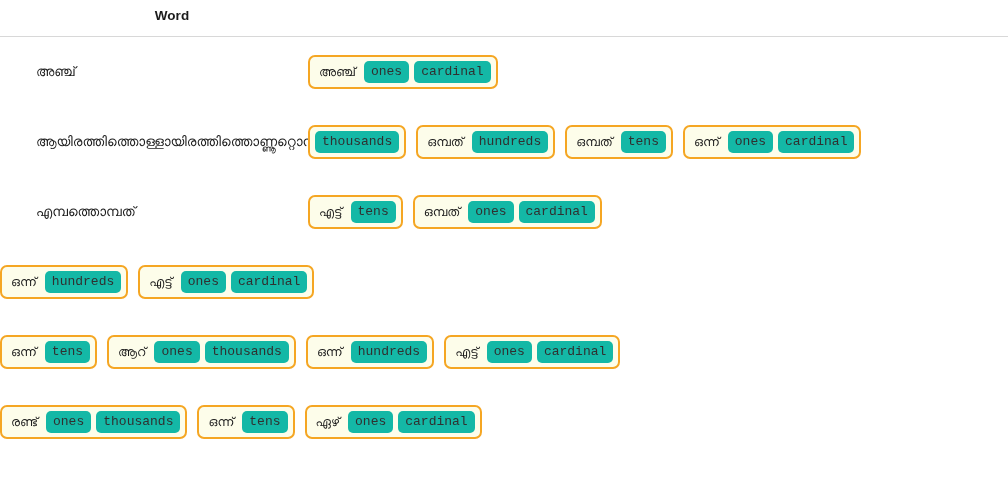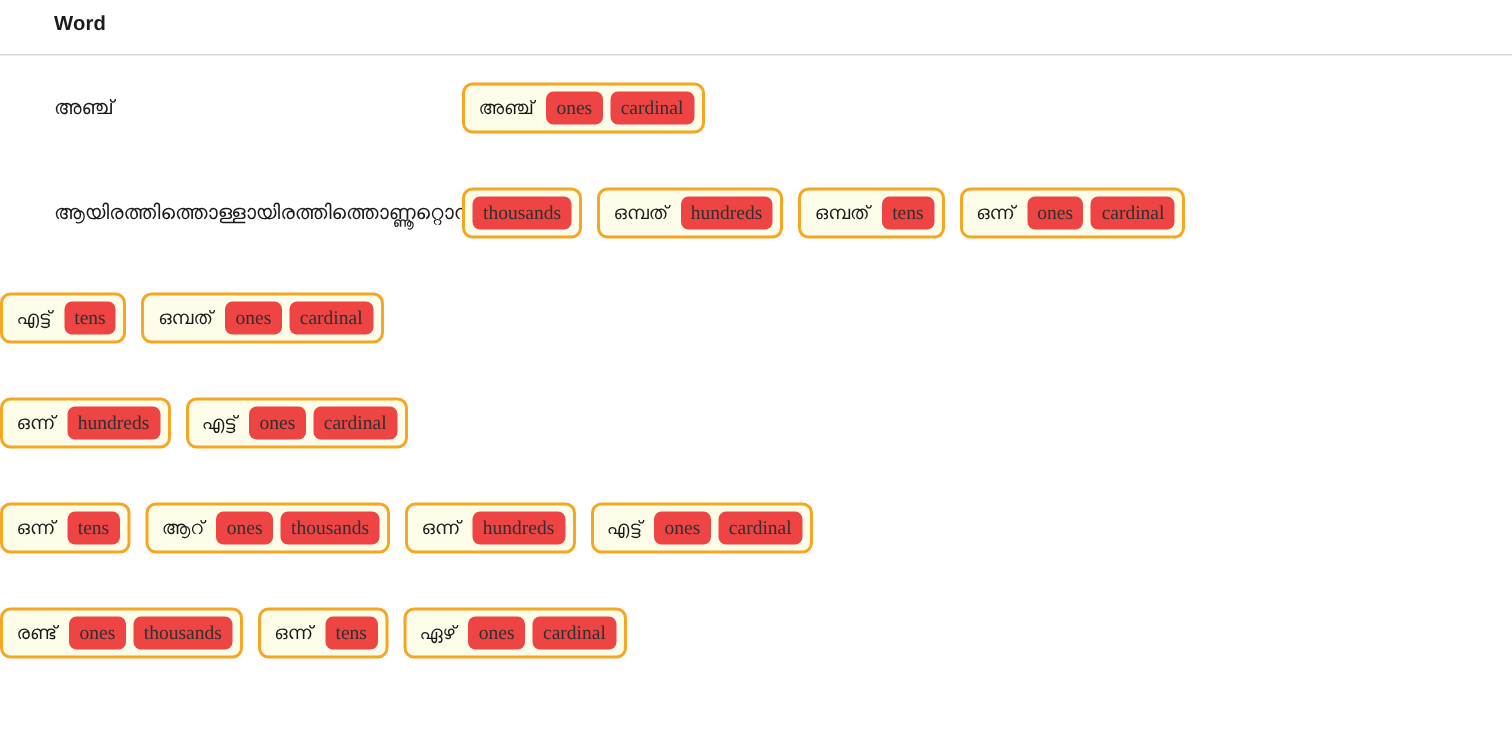--- a/index.html
+++ b/index.html
@@ -13,20 +13,21 @@
   .table{
     width:1008px;
     box-sizing:border-box;
     padding:0 0 0 0;
   }
   .thead{
     display:flex;
     align-items:flex-start;
     padding:8px 0 13px 0;
     border-bottom:1px solid #d8d8d8;
+    text-align:center;
   }
   .th{
     font-size:13.5px;
     font-weight:bold;
     color:#1c1c1c;
     letter-spacing:.1px;
   }
   .th.word{width:308px;padding-left:36px;box-sizing:border-box;}
   .th.analysis{flex:1;padding-left:0px;}
 
@@ -65,25 +66,25 @@
     box-sizing:border-box;
   }
   .surface{
     font-size:12.5px;
     color:#1a1a1a;
     padding:1px 3px 1px 4px;
     white-space:nowrap;
     font-family:"Liberation Sans","DejaVu Sans",sans-serif;
   }
   .chip{
-    background:#ef4444;
+    background:#14b8a6;
     color:#303030;
     border-radius:5px;
     padding:3px 7px 4px 7px;
-    font-family:Liberation Serif, serif;
+    font-family:Liberation Mono, monospace;
     font-size:13px;
     line-height:15px;
     white-space:nowrap;
   }
 </style>
 </head>
 <body>
 
 <div class="table">
 
@@ -117,20 +118,21 @@
             <span class="chip">tens</span>
           </div>
           <div class="group">
             <span class="surface">ഒന്ന്</span>
             <span class="chip">ones</span>
             <span class="chip">cardinal</span>
           </div>
         </div>
       </div>
       <div class="row">
+        <div class="cell-word">എമ്പത്തൊമ്പത്</div>
         <div class="cell-analysis">
           <div class="group">
             <span class="surface">എട്ട്</span>
             <span class="chip">tens</span>
           </div>
           <div class="group">
             <span class="surface">ഒമ്പത്</span>
             <span class="chip">ones</span>
             <span class="chip">cardinal</span>
           </div>

